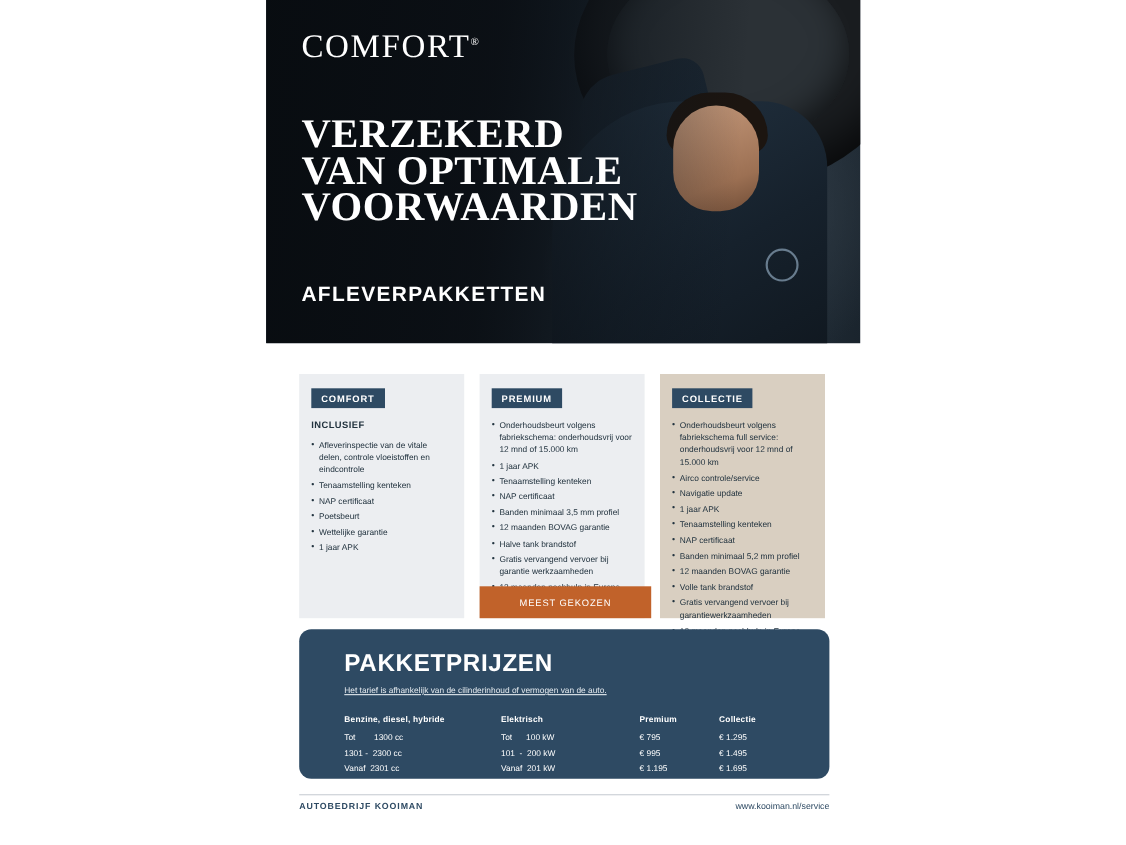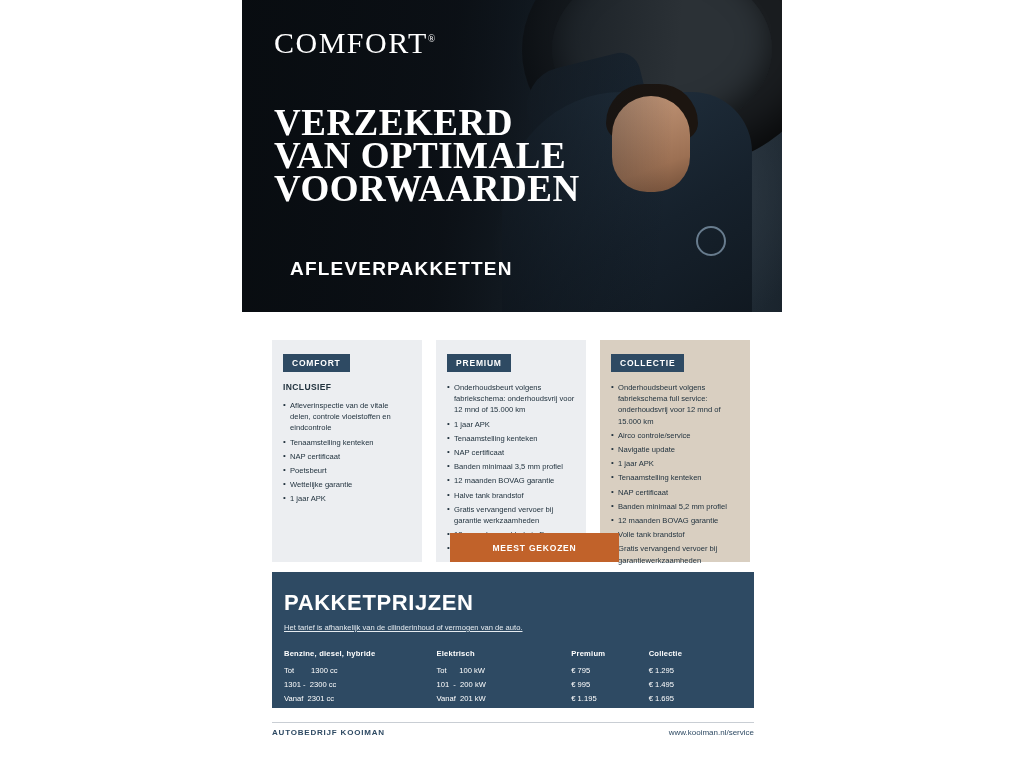--- a/index.html
+++ b/index.html
@@ -135,21 +135,21 @@
     font-family: "Liberation Serif", serif;
     font-weight: 700;
     font-size: 37px;
     line-height: 33px;
     letter-spacing: .5px;
     text-transform: uppercase;
   }
   .hero-head div { white-space: nowrap; }
   .hero-sub {
     position: absolute;
-    left: 48px;
+    left: 32px;
     top: 258px;
     color: #ffffff;
     font-size: 19px;
     font-weight: 700;
     letter-spacing: 1.2px;
   }
 
   
   .cards {
     position: absolute;
@@ -208,44 +208,44 @@
     left: 0;
     top: -1px;
     font-size: 8px;
     line-height: 12px;
     color: #22333f;
   }
   .ribbon {
     position: absolute;
     left: 164px;
     top: 193px;
-    width: 169px;
+    width: 156px;
     height: 29px;
     background: #c1622a;
     color: #ffffff;
     font-size: 8.5px;
-    font-weight: 700;
+    font-weight: 400;
     letter-spacing: .8px;
     display: flex;
     align-items: center;
     justify-content: center;
-    margin-left: 14px;
   }
 
   
   .prices {
     position: absolute;
     left: 272px;
     top: 572px;
     width: 482px;
     height: 136px;
     background: #2e4a63;
     color: #ffffff;
     box-sizing: border-box;
-    padding: 18px 28px 0 12px;
+    padding: 18px 28px 0 41px;
+    border-radius: 11px;
   }
   .prices h2 {
     margin: 0 0 6px 0;
     font-size: 22px;
     font-weight: 700;
     letter-spacing: .6px;
   }
   .prices .intro {
     font-size: 7.6px;
     line-height: 11px;

